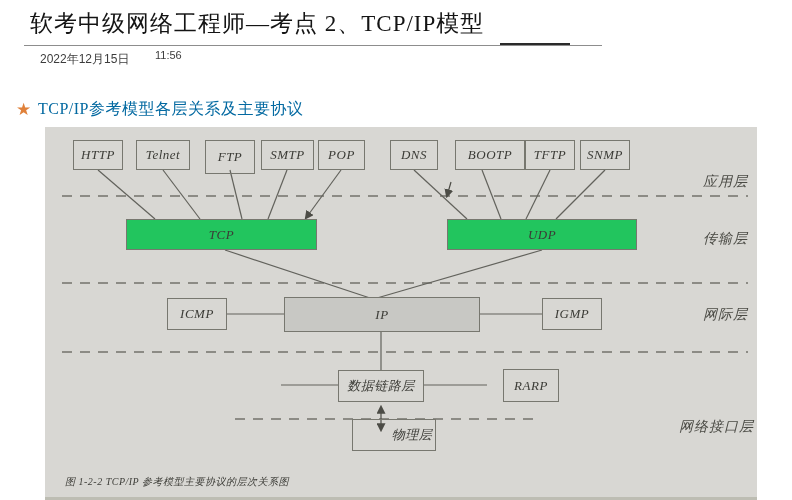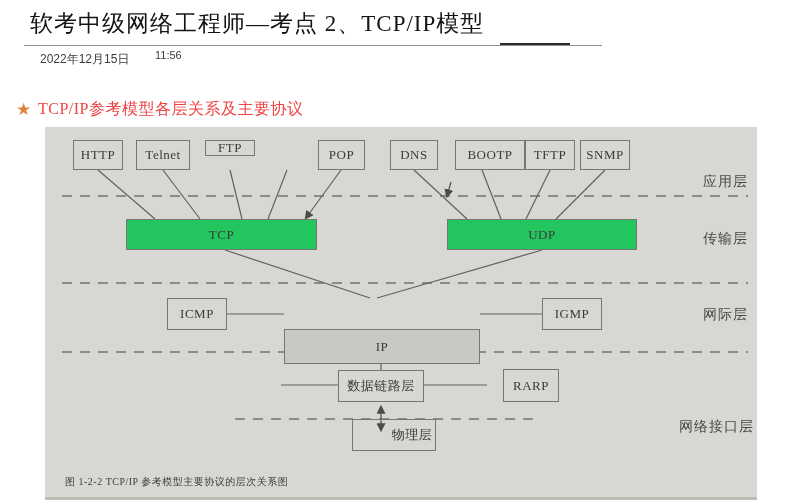--- a/index.html
+++ b/index.html
@@ -10,31 +10,31 @@
   .title{position:absolute;left:30px;top:8px;font-size:23px;letter-spacing:1px;color:#141414;white-space:nowrap;}
   .title-rule{position:absolute;left:24px;top:45px;width:578px;height:1px;background:#8d8d8d;}
   .title-rule-dark{position:absolute;left:500px;top:43px;width:70px;height:2px;background:#2b2b2b;}
   .date{position:absolute;left:40px;top:51px;font-size:12px;color:#3c3c3c;
         font-family:Liberation Sans, sans-serif;}
   .time{position:absolute;left:155px;top:49px;font-size:11px;color:#3c3c3c;
         font-family:"Liberation Sans","DejaVu Sans",sans-serif;}
 
   
   .star{position:absolute;left:16px;top:100px;font-size:17px;color:#e0813a;line-height:20px;}
-  .topic{position:absolute;left:38px;top:99px;font-size:16px;color:#ef4444;letter-spacing:0.5px;}
+  .topic{position:absolute;left:38px;top:99px;font-size:16px;color:#0369a1;letter-spacing:0.5px;}
 
   
-  .scan{position:absolute;left:45px;top:127px;width:712px;height:373px;background:#d8d7d3;}
+  .scan{position:absolute;left:45px;top:127px;width:712px;height:373px;background:#d8d7d3;font-style:italic;}
   .scan-edge{position:absolute;left:0;bottom:0;width:100%;height:3px;background:#bdbdb3;}
   .wires{position:absolute;left:0;top:0;width:712px;height:373px;}
 
   .pbox{position:absolute;border:1px solid #77776f;display:flex;align-items:center;justify-content:center;
         font-size:13px;color:#3b3b36;letter-spacing:0.5px;box-sizing:border-box;}
   .fill{background:#22c55e;}
-  .ipfill{background:#c8c8c4;margin-top:32px;}
+  .ipfill{background:#c8c8c4;}
 
   .layer-label{position:absolute;font-size:14px;color:#4a4a44;letter-spacing:1px;white-space:nowrap;}
   .caption{position:absolute;left:20px;top:348px;font-size:10px;color:#3e3e39;letter-spacing:0.5px;white-space:nowrap;}
 </style>
 </head>
 <body>
 
 <div class="page">
 
   <div class="title">软考中级网络工程师—考点 2、TCP/IP模型</div>
@@ -86,21 +86,22 @@
 
         <line x1="236" y1="258" x2="293" y2="258"></line>
         <line x1="379" y1="258" x2="442" y2="258"></line>
 
         <line x1="336" y1="280" x2="336" y2="303" marker-start="url(#arr)" marker-end="url(#arr)" stroke="#4c4c46"></line>
       </g>
     </svg>
 
     <div class="pbox" style="left:28px;top:13px;width:50px;height:30px;">HTTP</div>
     <div class="pbox" style="left:91px;top:13px;width:54px;height:30px;">Telnet</div>
-    <div class="pbox" style="left:160px;top:13px;width:50px;height:16px;">FTP</div>
+    <div class="pbox" style="left:160px;top:13px;width:50px;height:34px;">FTP</div>
+    <div class="pbox" style="left:216px;top:13px;width:53px;height:30px;">SMTP</div>
     <div class="pbox" style="left:273px;top:13px;width:47px;height:30px;">POP</div>
     <div class="pbox" style="left:345px;top:13px;width:48px;height:30px;">DNS</div>
     <div class="pbox" style="left:410px;top:13px;width:70px;height:30px;">BOOTP</div>
     <div class="pbox" style="left:480px;top:13px;width:50px;height:30px;">TFTP</div>
     <div class="pbox" style="left:535px;top:13px;width:50px;height:30px;">SNMP</div>
 
     <div class="pbox fill" style="left:81px;top:92px;width:191px;height:31px;">TCP</div>
     <div class="pbox fill" style="left:402px;top:92px;width:190px;height:31px;">UDP</div>
 
     <div class="pbox" style="left:122px;top:171px;width:60px;height:32px;">ICMP</div>

